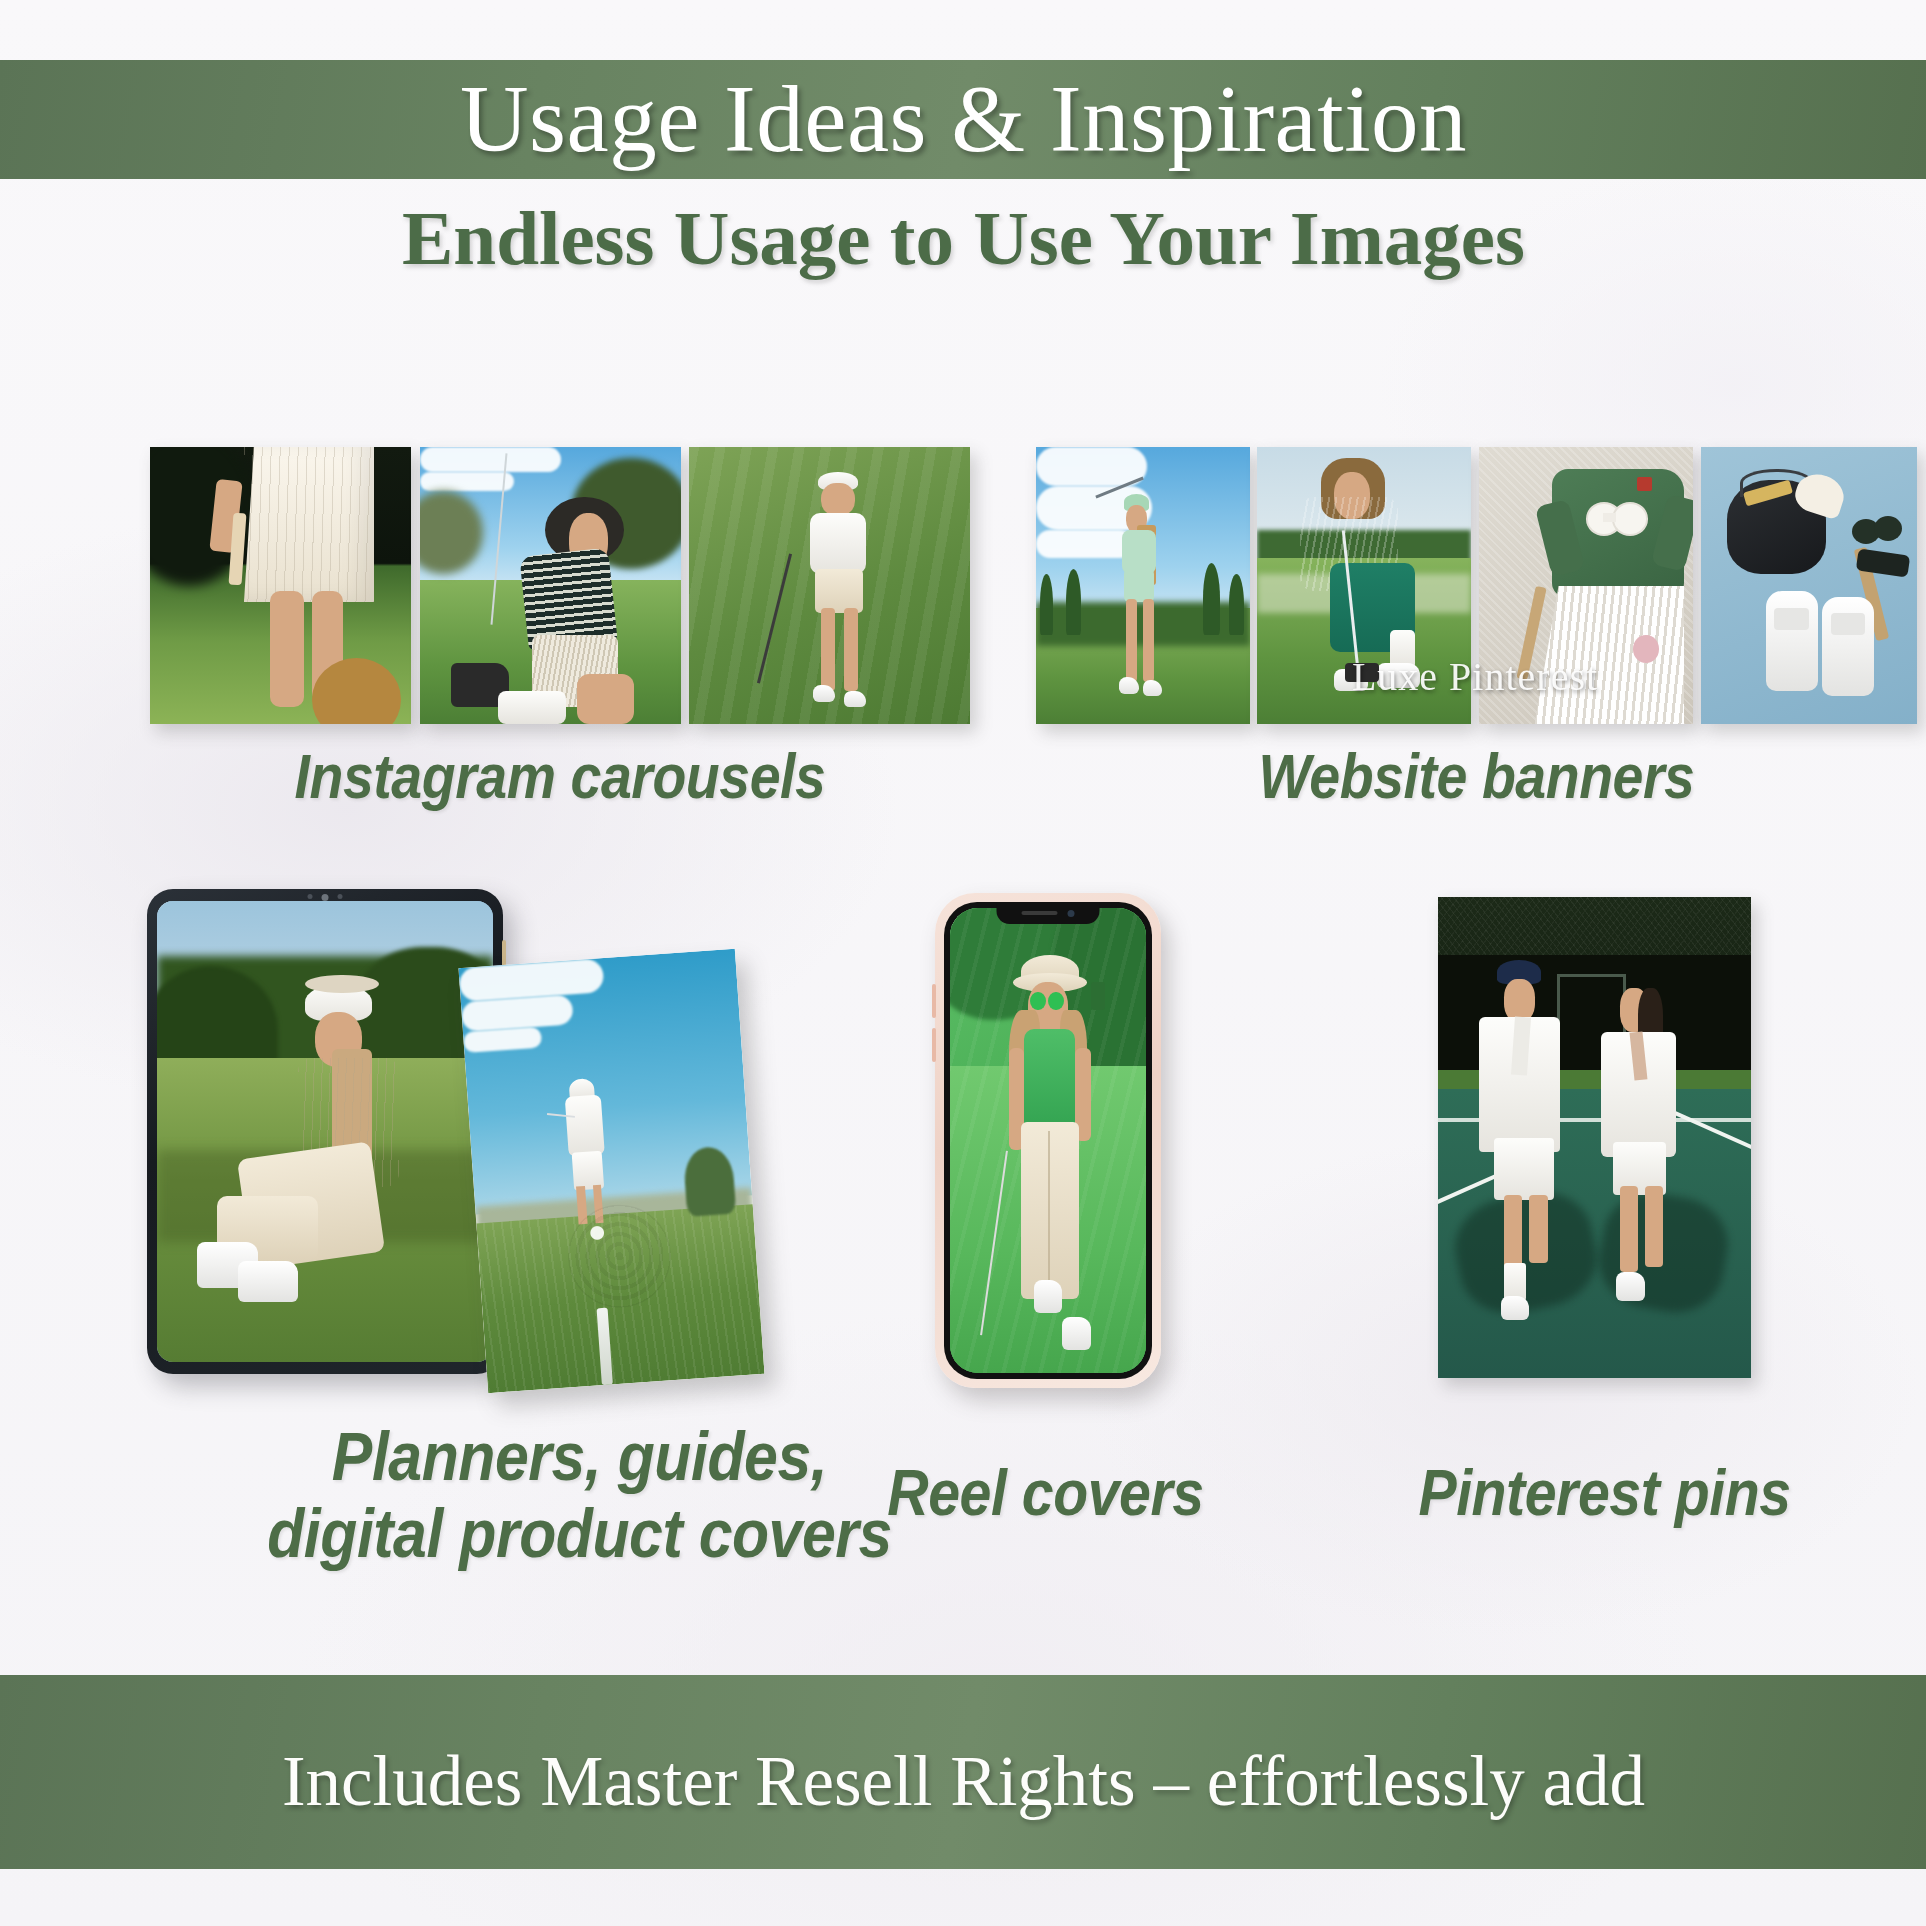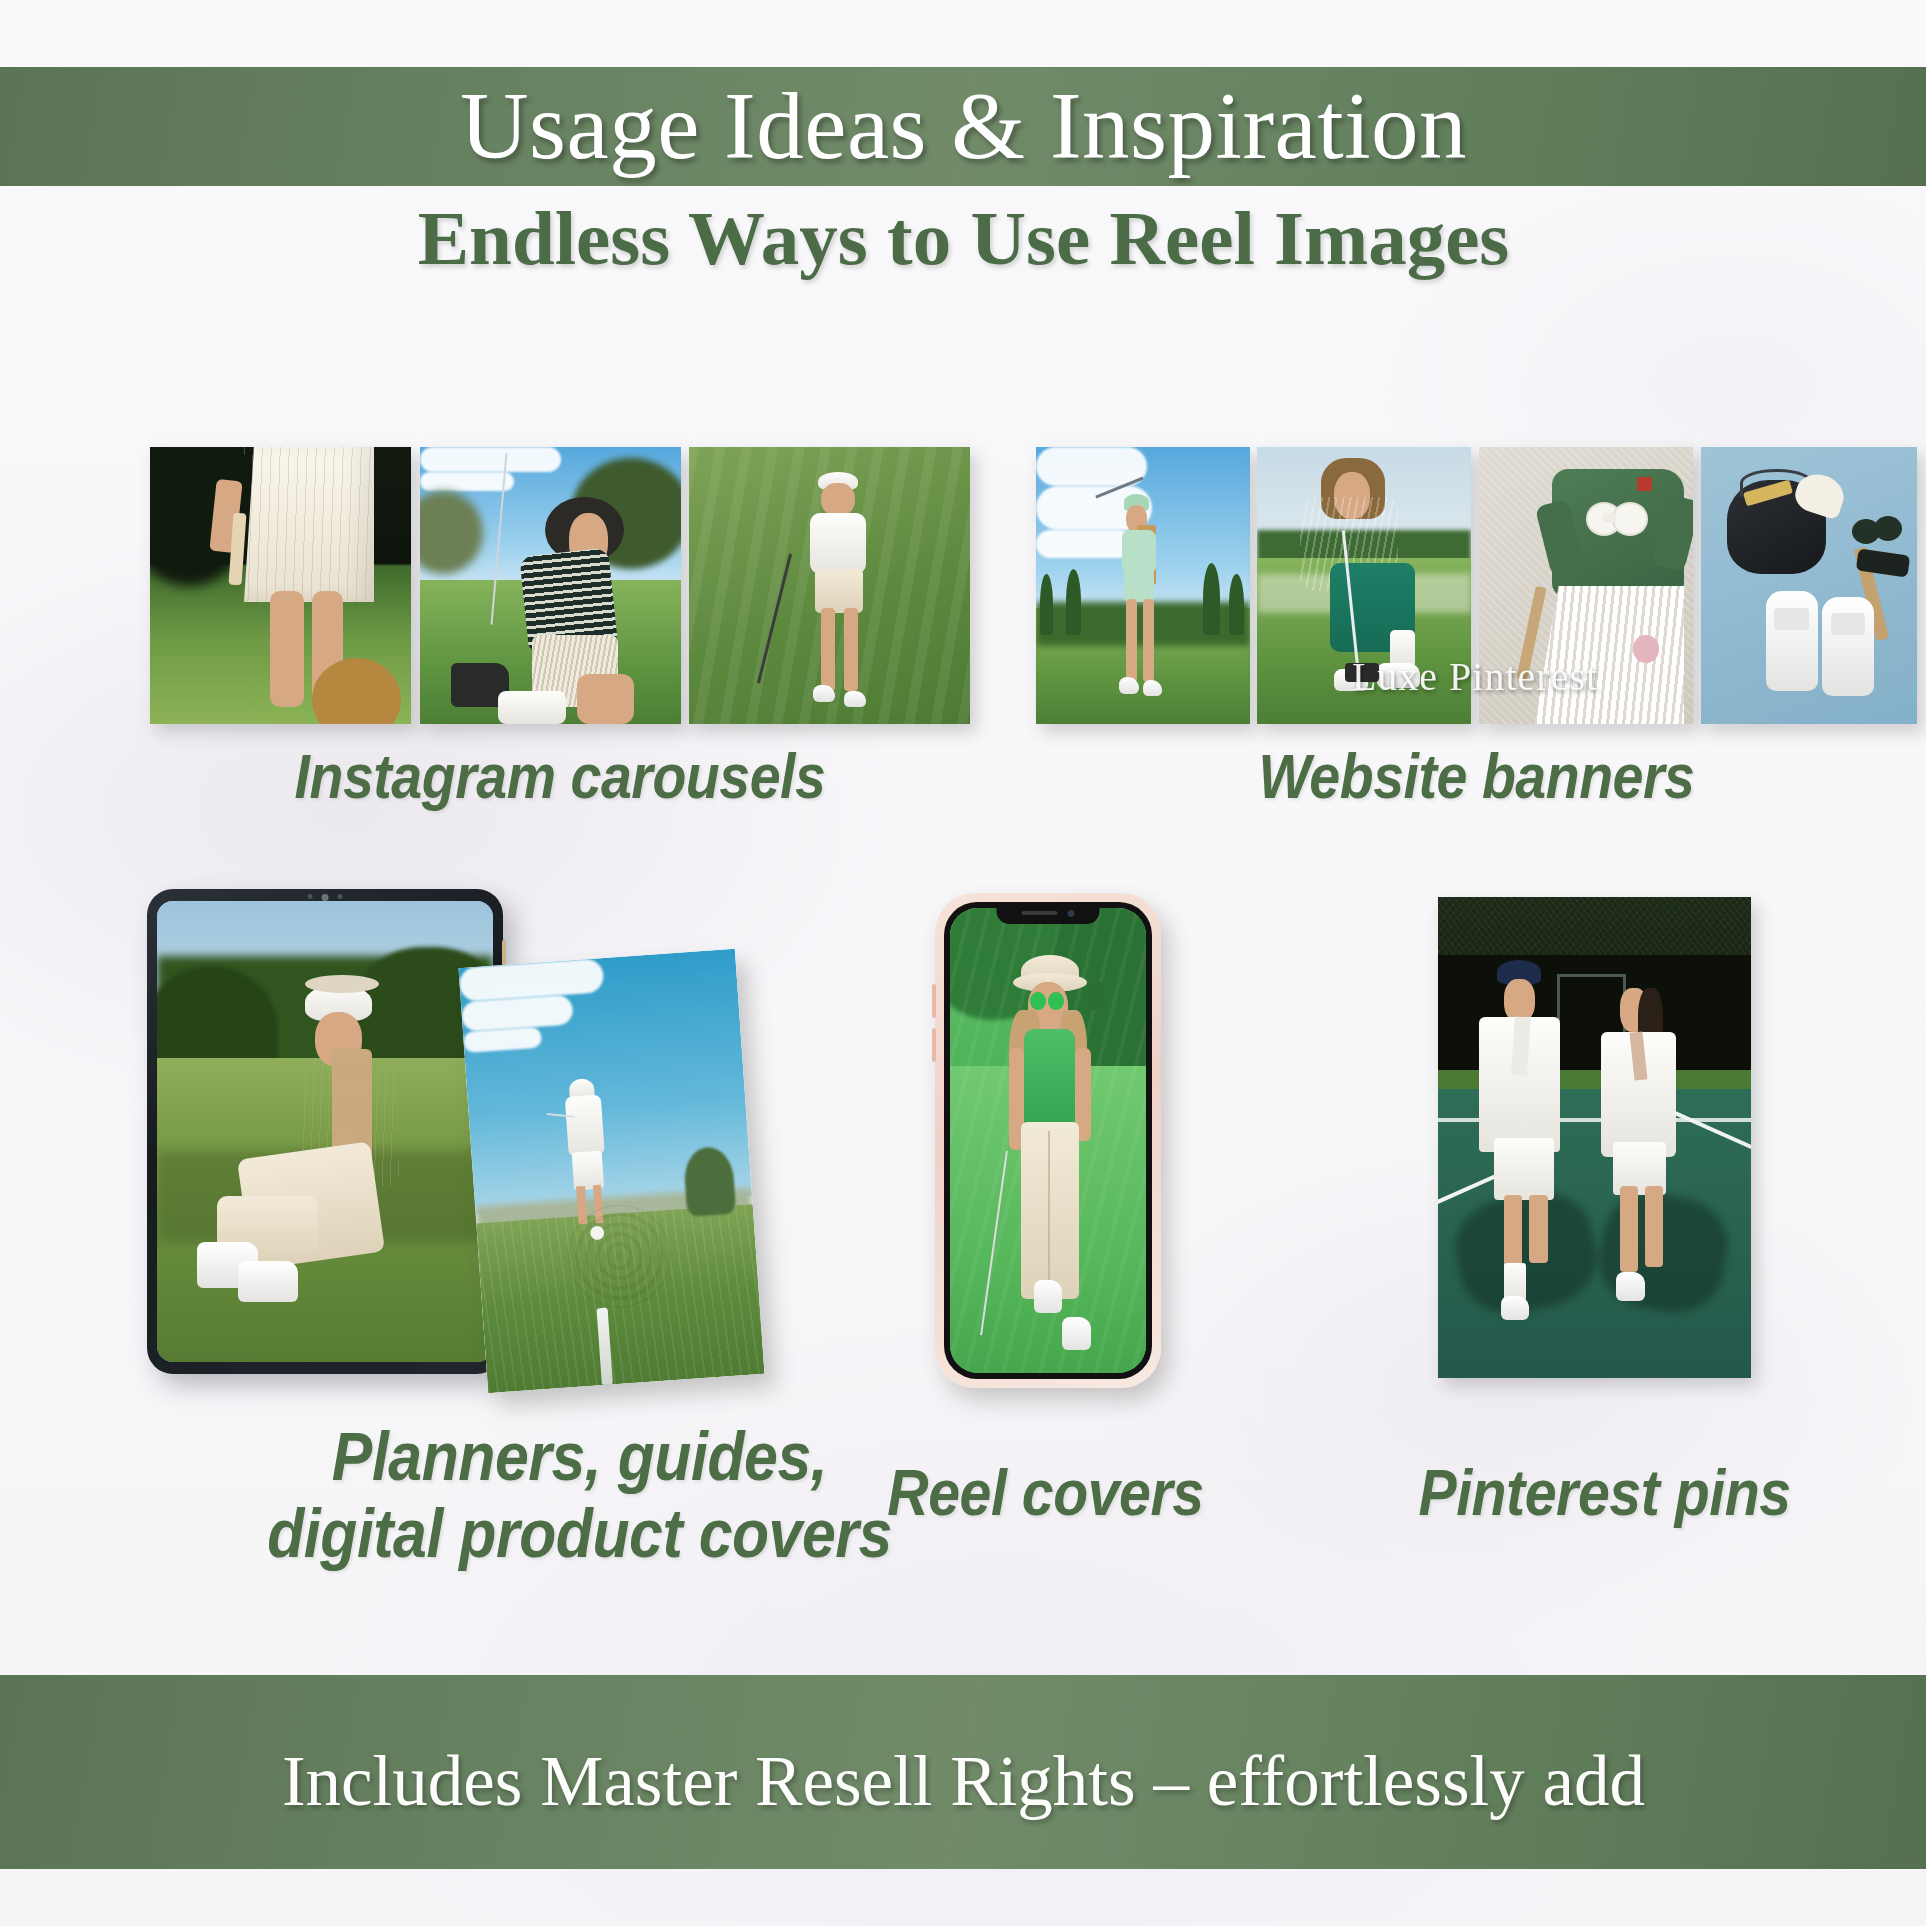--- a/index.html
+++ b/index.html
@@ -22,21 +22,21 @@
     pointer-events:none;
   }
 
   
   .banner{
     position:absolute; left:0; width:1927px;
     background:linear-gradient(100deg,#5b7456 0%,#688361 28%,#718b69 50%,#63805d 74%,#56704f 100%);
     display:flex; align-items:center; justify-content:center;
     text-align:center;
   }
-  .banner-top{ top:67px; height:119px; }
+  .banner-top{ top:60px; height:119px; }
   .banner-bottom{ top:1675px; height:194px; }
 
   .banner-top .txt{
     font-family:"Liberation Serif", serif;
     font-size:95px; font-weight:400; color:#ffffff; letter-spacing:0.5px;
     line-height:1.0;
     text-shadow:3px 4px 5px rgba(0,0,0,.32);
   }
   .banner-bottom .txt{
     font-family:"Liberation Serif", serif;
@@ -186,21 +186,21 @@
 </style>
 </head>
 <body>
 
 <div class="bg-texture"></div>
 
 <div class="banner banner-top">
   <div class="txt">Usage Ideas &amp; Inspiration</div>
 </div>
 
-<div class="subtitle">Endless Ways to Use Reel Images</div>
+<div class="subtitle">Endless Usage to Use Your Images</div>
 
 <div class="photo sh" id="ig1">
   <div class="scene">
     <div style="position:absolute;inset:0;background:linear-gradient(#121a10,#0d140c 42%,#3f6a2c 43%,#6f9b46 70%,#8cb356);"></div>
     <div class="blob" style="left:-10%;top:-6%;width:50%;height:56%;background:#101a0e;filter:blur(6px);"></div>
     <div style="position:absolute;left:36%;top:-2%;width:50%;height:58%;background:linear-gradient(#fbf7ee,#e9e1cf);
                 clip-path:polygon(8% 0,100% 0,100% 100%,0 100%);
                 box-shadow:inset -14px 0 22px rgba(0,0,0,.08);"></div>
     <div style="position:absolute;left:36%;top:-2%;width:50%;height:58%;
                 background:repeating-linear-gradient(92deg,rgba(175,165,145,.35) 0 1px,transparent 1px 9px);"></div>

